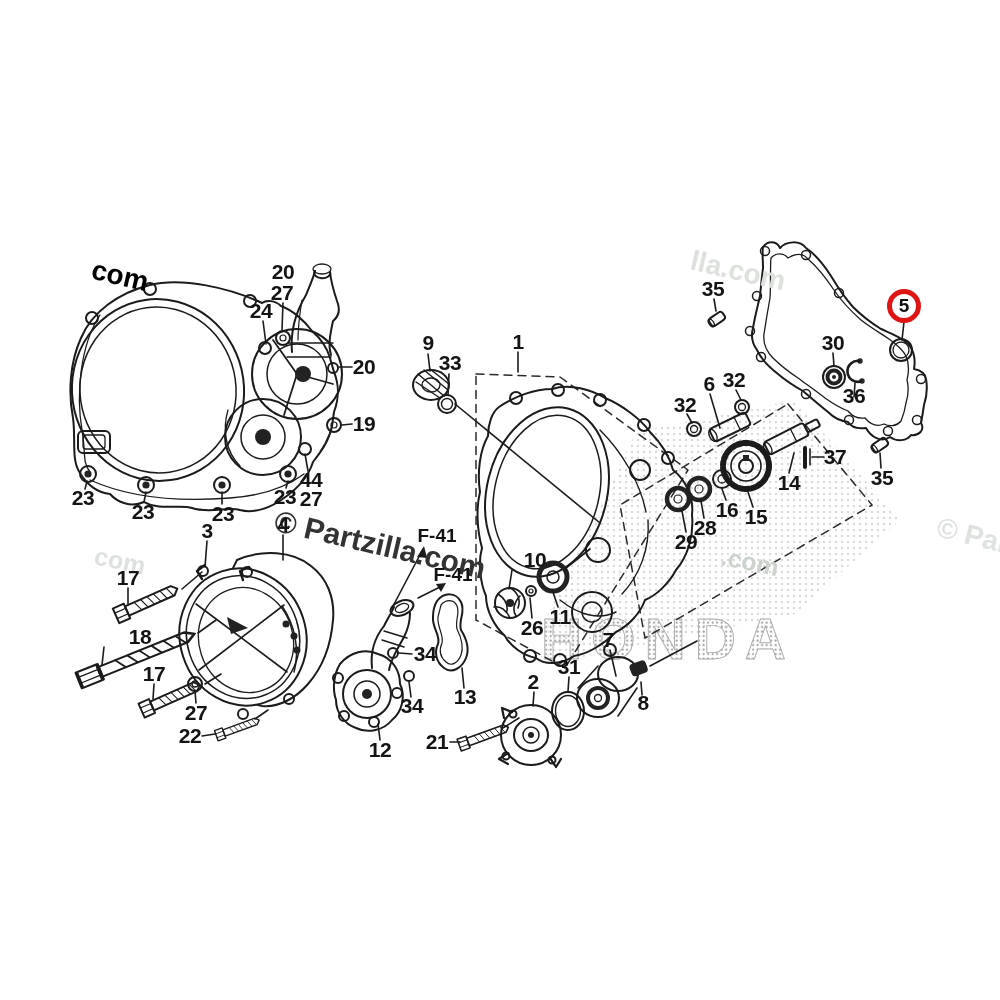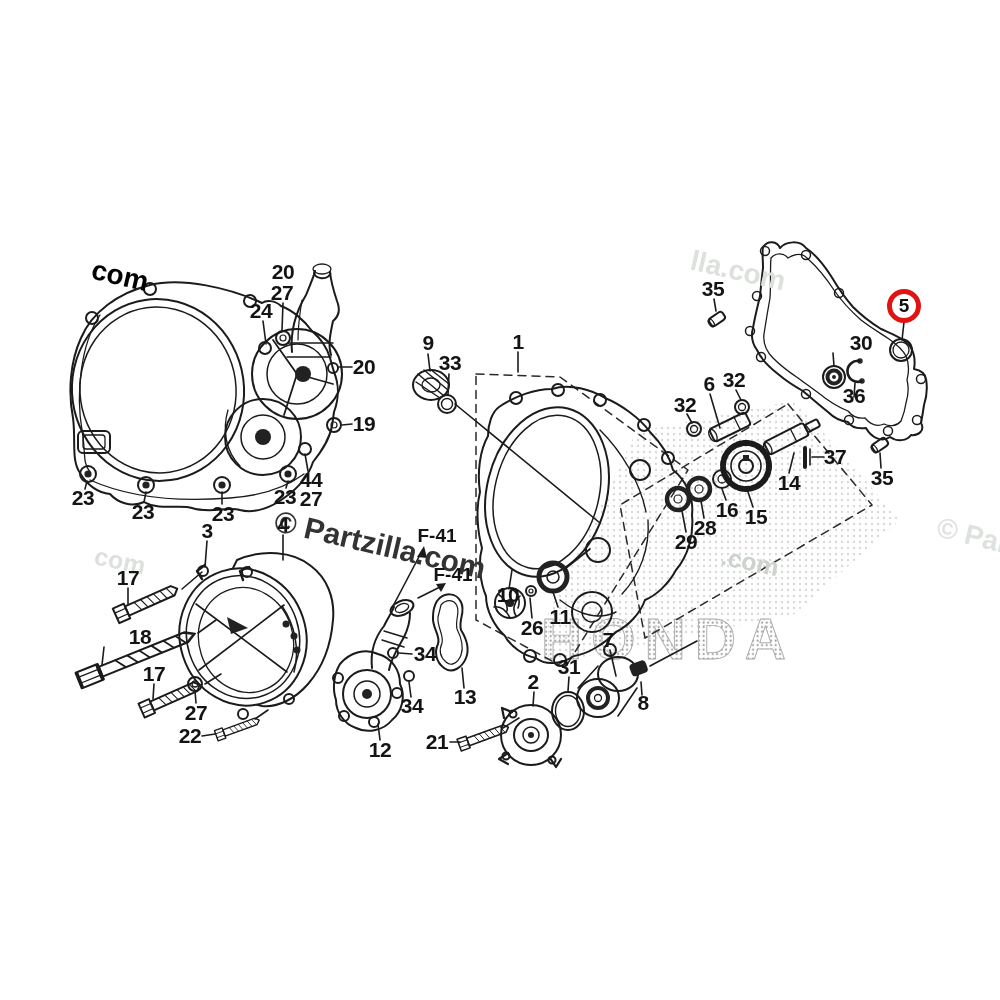--- a/index.html
+++ b/index.html
@@ -350,33 +350,33 @@
       <div class="plabel" style="left: 223px; top: 514px;">23</div>
       <div class="plabel" style="left: 285px; top: 497px;">23</div>
       <div class="plabel" style="left: 311px; top: 480px;">44</div>
       <div class="plabel" style="left: 311px; top: 499px;">27</div>
       <div class="plabel" style="left: 207px; top: 531px;">3</div>
       <div class="plabel" style="left: 283px; top: 525px;">4</div>
       <div class="plabel" style="left: 428px; top: 343px;">9</div>
       <div class="plabel" style="left: 450px; top: 363px;">33</div>
       <div class="plabel" style="left: 518px; top: 342px;">1</div>
       <div class="plabel" style="left: 713px; top: 289px;">35</div>
-      <div class="plabel" style="left: 833px; top: 343px; margin-left: 28px;">30</div>
+      <div class="plabel" style="left: 833px; top: 343px;">30</div>
       <div class="plabel" style="left: 854px; top: 396px;">36</div>
       <div class="plabel" style="left: 685px; top: 405px;">32</div>
       <div class="plabel" style="left: 709px; top: 384px;">6</div>
       <div class="plabel" style="left: 734px; top: 380px;">32</div>
       <div class="plabel" style="left: 835px; top: 457px;">37</div>
       <div class="plabel" style="left: 789px; top: 483px;">14</div>
       <div class="plabel" style="left: 882px; top: 478px;">35</div>
       <div class="plabel" style="left: 727px; top: 510px;">16</div>
       <div class="plabel" style="left: 756px; top: 517px;">15</div>
       <div class="plabel" style="left: 705px; top: 528px;">28</div>
       <div class="plabel" style="left: 686px; top: 542px;">29</div>
-      <div class="plabel" style="left: 508px; top: 560px; margin-top: 35px;">10</div>
+      <div class="plabel" style="left: 535px; top: 560px;">10</div>
       <div class="plabel" style="left: 532px; top: 628px;">26</div>
       <div class="plabel" style="left: 560px; top: 617px;">11</div>
       <div class="plabel" style="left: 128px; top: 578px;">17</div>
       <div class="plabel" style="left: 104px; top: 637px; margin-left: 36px;">18</div>
       <div class="plabel" style="left: 154px; top: 674px;">17</div>
       <div class="plabel" style="left: 196px; top: 713px;">27</div>
       <div class="plabel" style="left: 190px; top: 736px; text-align: right;">22</div>
       <div class="plabel" style="left: 425px; top: 654px;">34</div>
       <div class="plabel" style="left: 412px; top: 706px;">34</div>
       <div class="plabel" style="left: 465px; top: 697px;">13</div>

